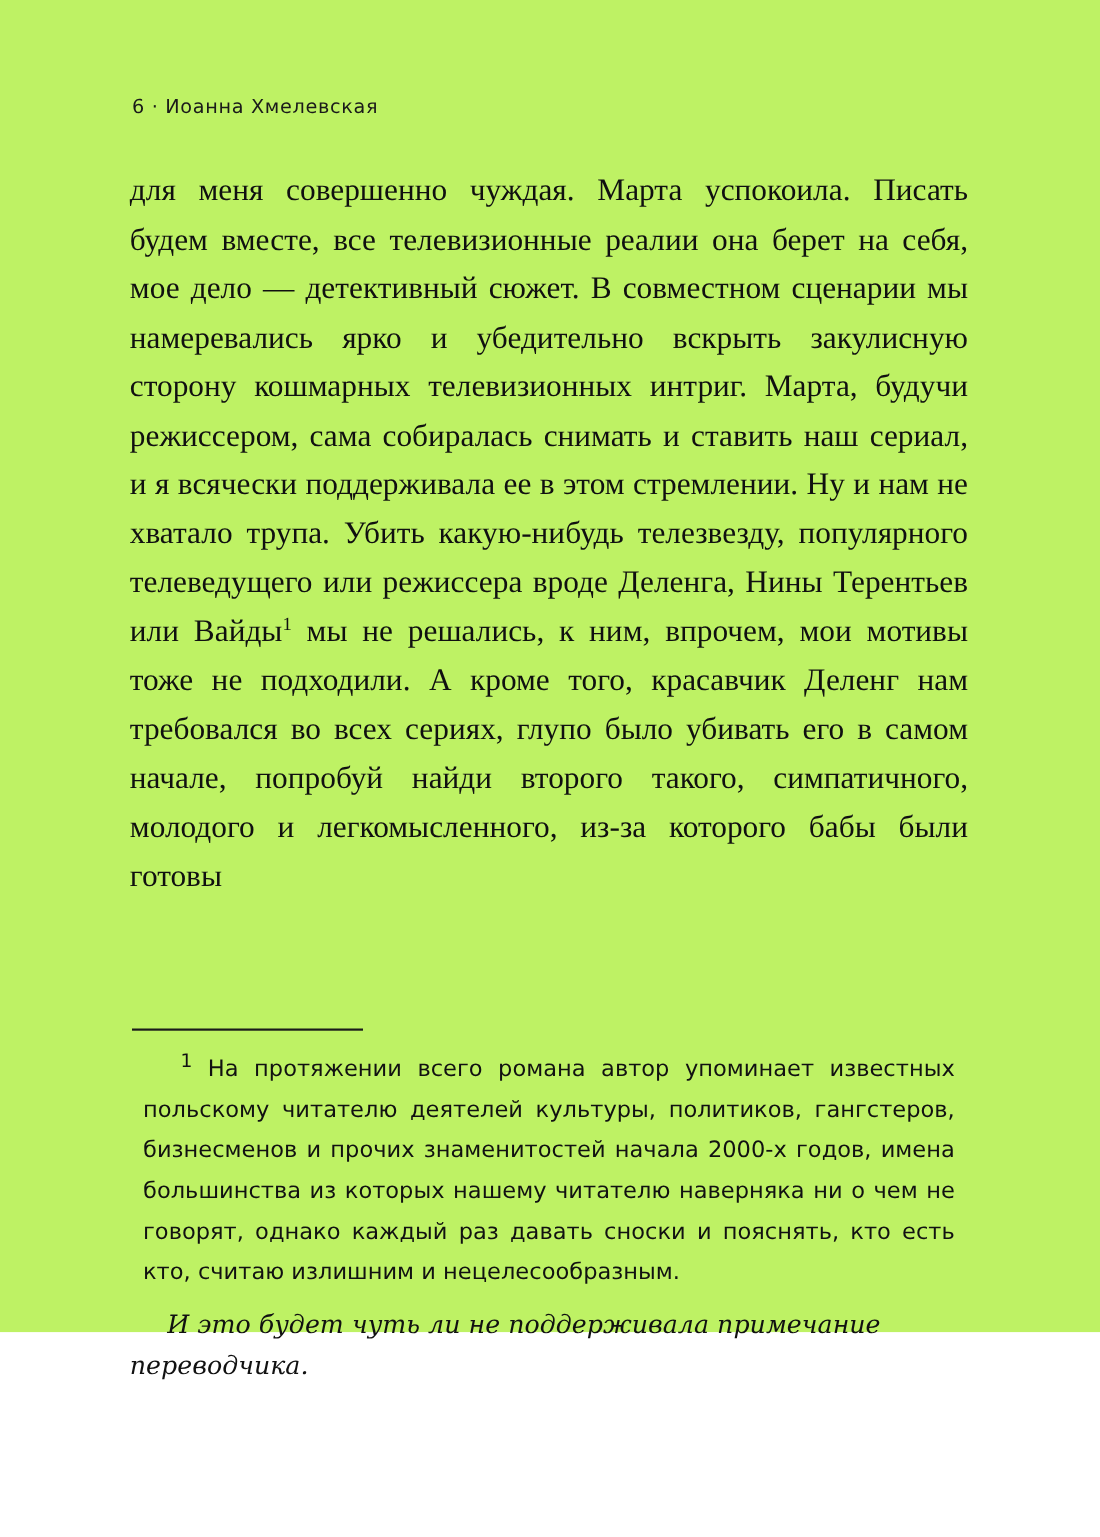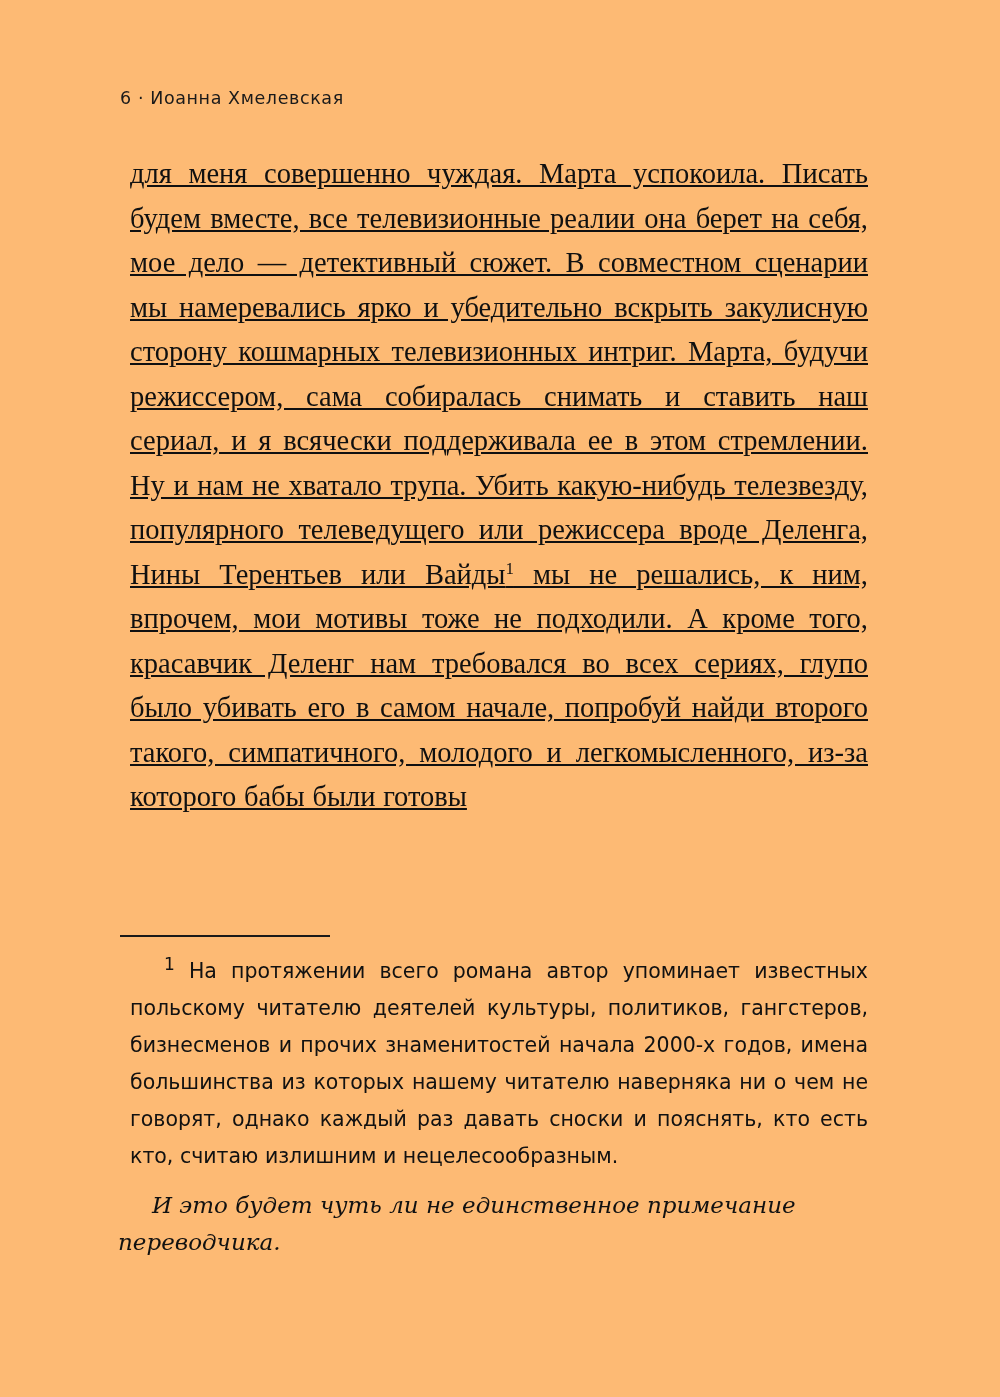--- a/index.html
+++ b/index.html
@@ -12,22 +12,22 @@
     height: 1397px;
     font-family: "Liberation Serif", serif;
     color: #0d0d0d;
     position: relative;
     overflow: hidden;
   }
   .page {
     position: absolute;
     left: 0; top: 0;
     width: 1000px;
-    height: 1397px;
-    background: #fdba74;
+    height: 1211px;
+    background: #bef264;
   }
   .content {
     position: absolute;
     left: 118px;
     top: 88px;
     width: 762px;
   }
   .running-head {
     font-family: "DejaVu Sans", sans-serif;
     font-size: 17.5px;
@@ -36,23 +36,22 @@
     margin: 0 0 44px 2px;
     white-space: pre;
   }
   .body-text {
     font-family: "Liberation Serif", serif;
     font-size: 28.5px;
     line-height: 44.5px;
     text-align: justify;
     text-align-last: left;
     color: #101010;
-    margin: 12px;
+    margin: 0;
     word-spacing: 0.5px;
-    text-decoration: underline;
   }
   .body-text p {
     margin: 0;
   }
   sup.fn {
     font-size: 17px;
     vertical-align: super;
     line-height: 0;
   }
   .footnote-block {
@@ -103,16 +102,16 @@
     <div class="running-head">6 · Иоанна Хмелевская</div>
 
     <div class="body-text">
       <p><span>для меня совершенно чуждая. Марта успокоила. Писать будем вместе, все телевизионные реалии она берет на себя, мое дело — детективный сюжет. В совместном сценарии мы намеревались ярко и убедительно вскрыть закулисную сторону кошмарных телевизионных интриг. Марта, будучи режиссером, сама собиралась снимать и ставить наш сериал, и я всячески поддерживала ее в этом стремлении. Ну и нам не хватало трупа. Убить какую-нибудь телезвезду, популярного телеведущего или режиссера вроде Деленга, Нины Терентьев или Вайды</span><sup class="fn">1</sup><span> мы не решались, к ним, впрочем, мои мотивы тоже не подходили. А кроме того, красавчик Деленг нам требовался во всех сериях, глупо было убивать его в самом начале, попробуй найди второго такого, симпатичного, молодого и легкомысленного, из-за которого бабы были готовы</span></p>
     </div>
   </div>
 
   <div class="footnote-block">
     <div class="fn-rule"></div>
     <p class="fn-text"><span class="indent"></span><sup class="fn">1</sup> <span>На протяжении всего романа автор упоминает известных польскому читателю деятелей культуры, политиков, гангстеров, бизнесменов и прочих знаменитостей начала 2000-х годов, имена большинства из которых нашему читателю наверняка ни о чем не говорят, однако каждый раз давать сноски и пояснять, кто есть кто, считаю излишним и нецелесообразным.</span></p>
-    <p class="fn-italic"><span class="indent"></span><span>И это будет чуть ли не единственное примечание переводчика.</span></p>
+    <p class="fn-italic"><span class="indent"></span><span>И это будет чуть ли не поддерживала примечание переводчика.</span></p>
   </div>
 
 </div>
 
 </body></html>

